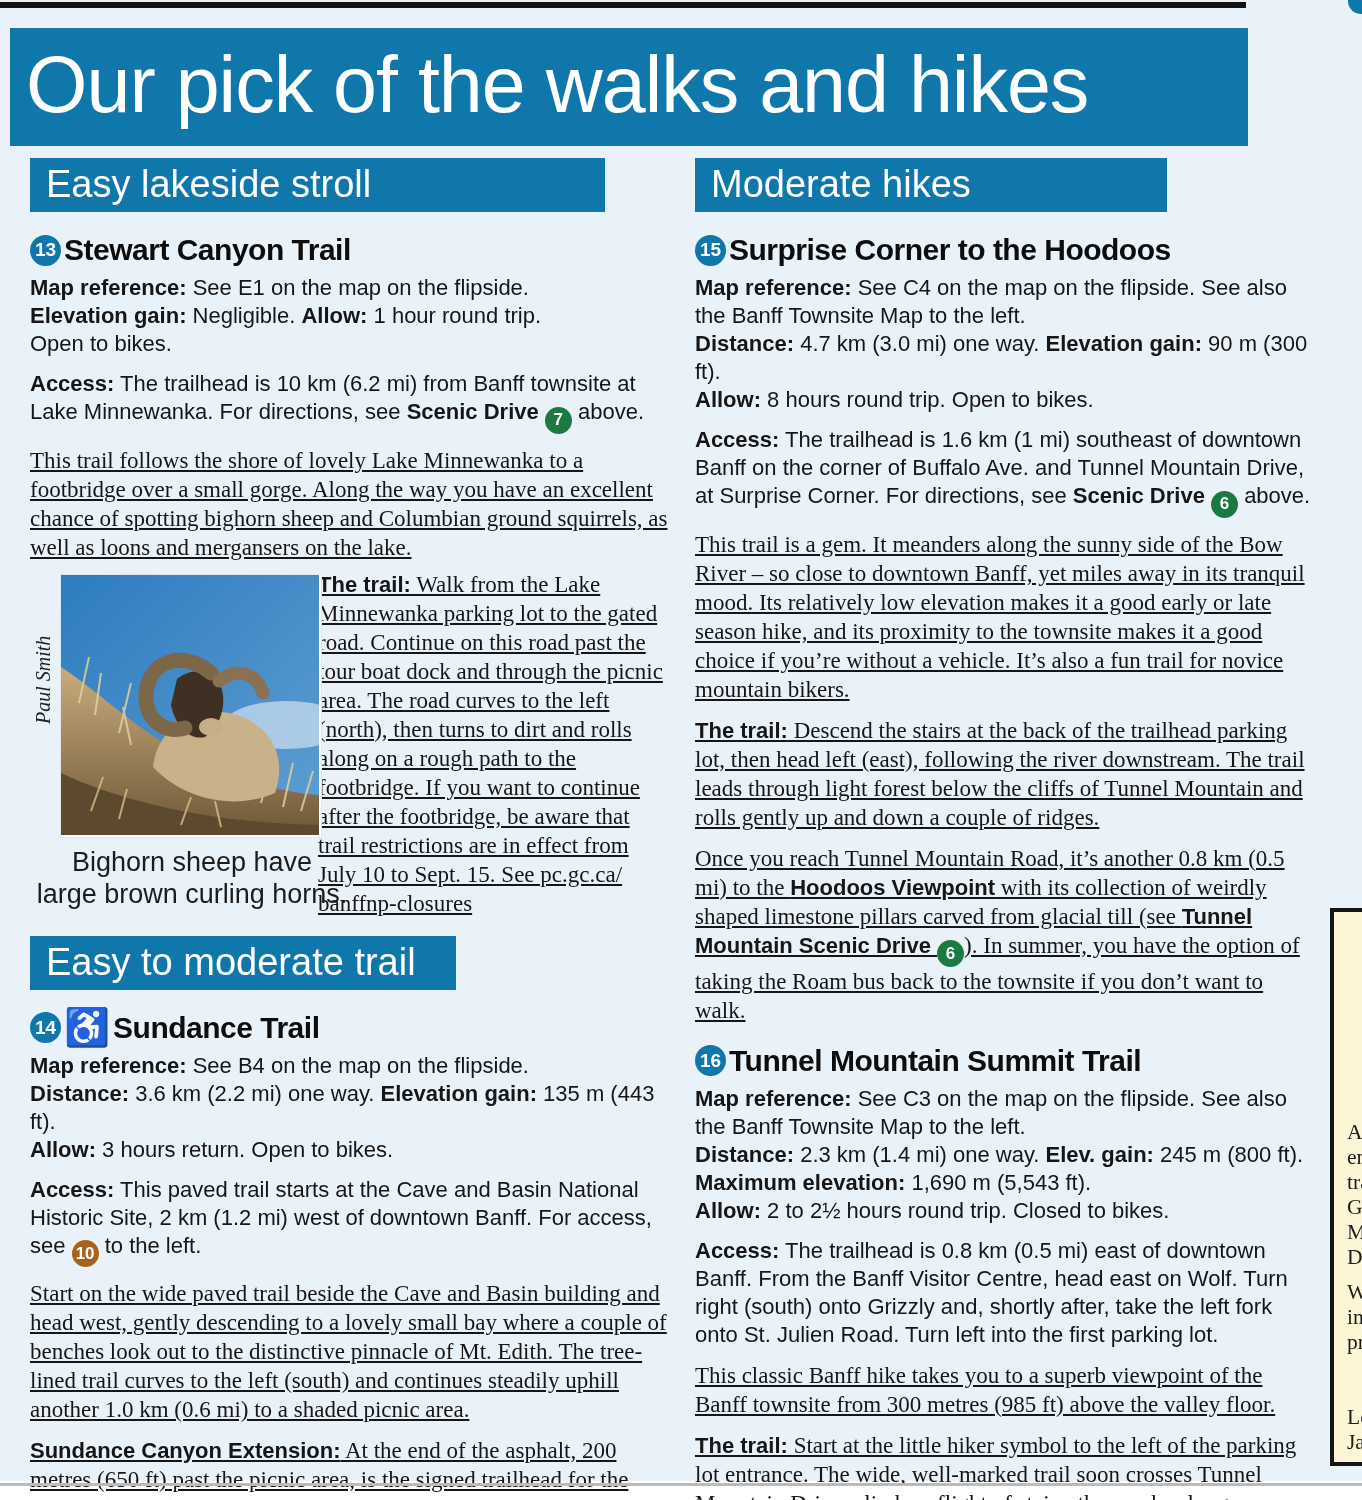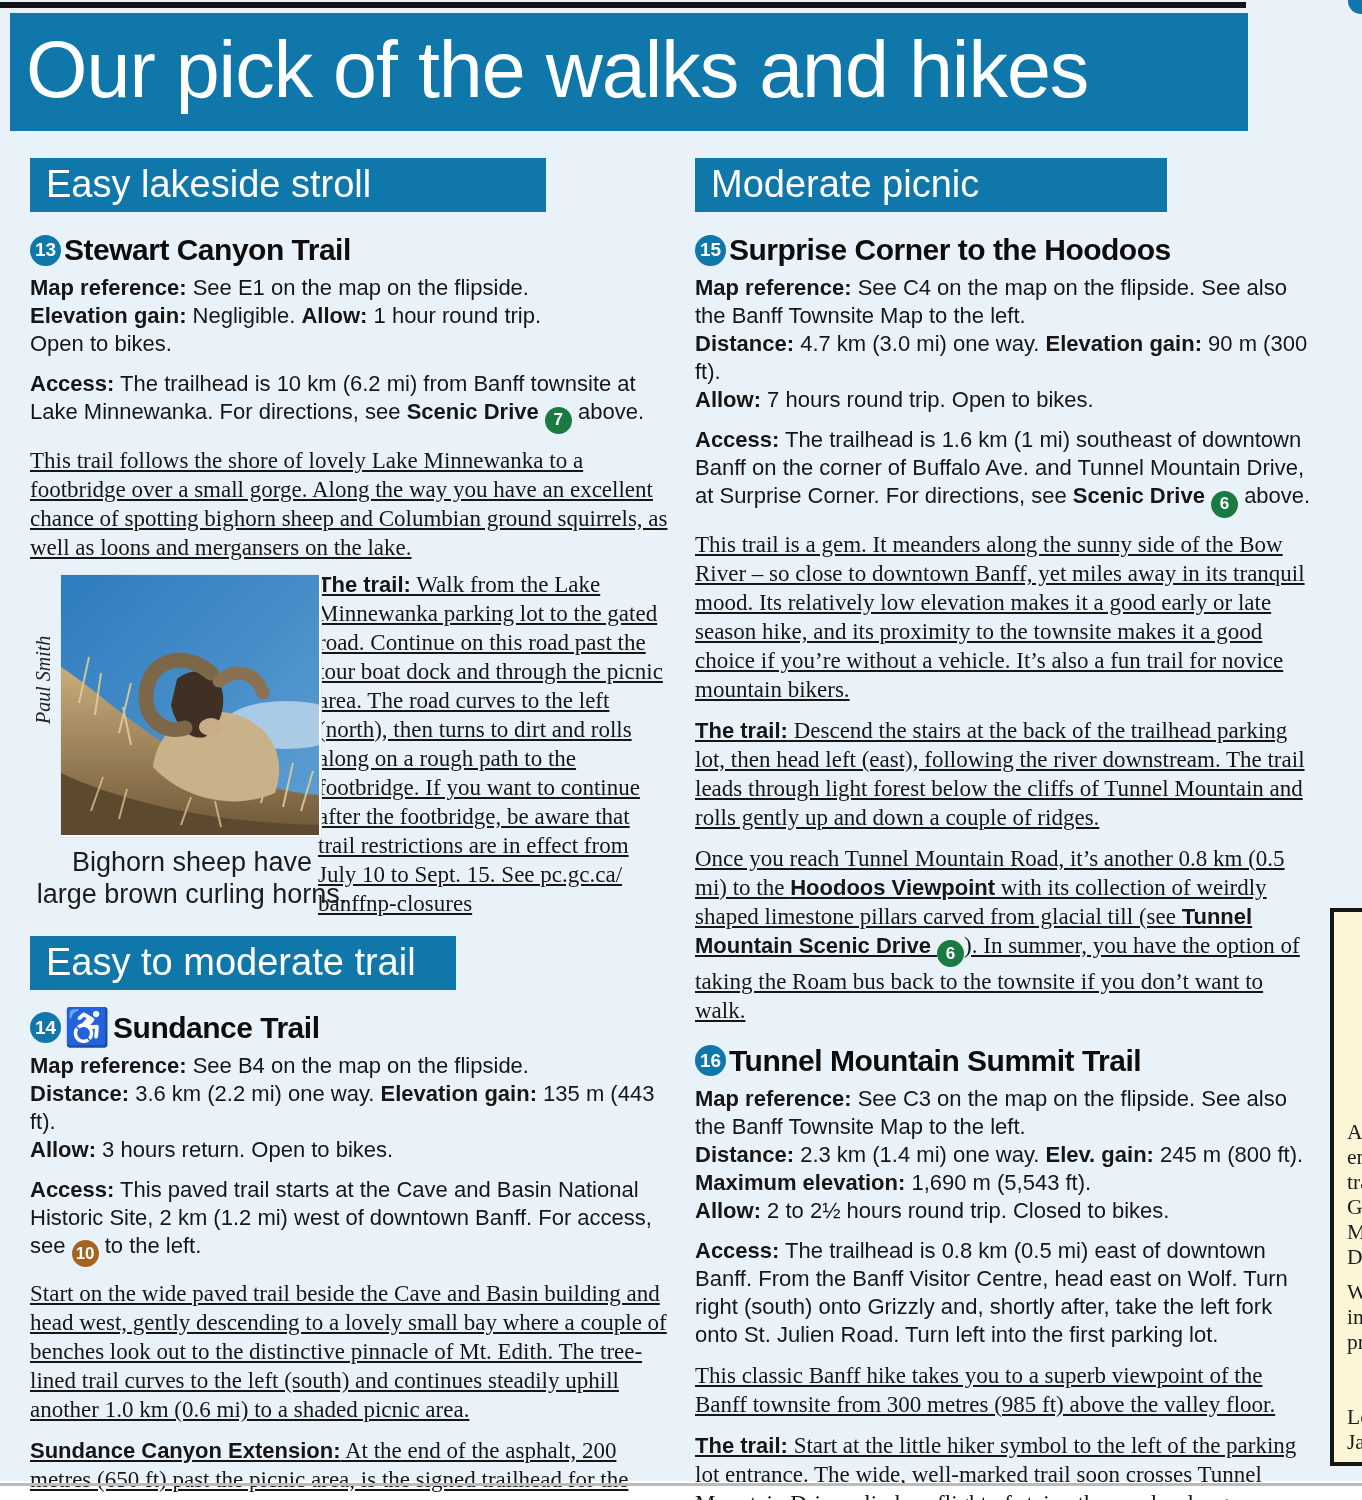--- a/index.html
+++ b/index.html
@@ -3,32 +3,32 @@
 <meta charset="utf-8">
 <style>
   html,body{margin:0;padding:0;}
   body{
     width:1362px;height:1500px;position:relative;overflow:hidden;
     background:#ffffff;font-family:"Liberation Sans",sans-serif;color:#1b1b1b;
   }
   .page{position:absolute;left:0;top:0;width:1362px;height:1481px;background:#eaf2f9;}
   .topline{position:absolute;left:0;top:2px;width:1246px;height:6px;background:#131313;}
   .banner{
-    position:absolute;left:10px;top:13px;width:1238px;height:118px;background:#0f77a9;
+    position:absolute;left:10px;top:28px;width:1238px;height:118px;background:#0f77a9;
     color:#ffffff;font-size:79px;line-height:114px;padding-left:16px;white-space:nowrap;
     letter-spacing:-1px;box-sizing:border-box;
   }
   .corner-badge{position:absolute;left:1348px;top:-12px;width:26px;height:26px;border-radius:50%;background:#0f77a9;}
   .colL{position:absolute;left:30px;top:158px;width:640px;}
   .colR{position:absolute;left:695px;top:158px;width:616px;}
   .secbar{
     background:#0f77a9;color:#ffffff;font-size:38px;height:54px;line-height:53px;
     padding-left:16px;box-sizing:border-box;
   }
-  .w1{width:516px;}
+  .w1{width:575px;}
   .w2{width:426px;margin-top:18px;}
   .w3{width:472px;}
   .trailhead{display:flex;align-items:center;gap:3px;margin-top:21px;}
   .trail-title{font-weight:bold;font-size:30px;color:#0d0d0d;letter-spacing:-0.5px;}
   .badge{
     flex:0 0 auto;width:31px;height:31px;border-radius:50%;background:#0f77a9;color:#fff;
     font-size:19px;font-weight:bold;display:flex;align-items:center;justify-content:center;
   }
   .wheel{font-size:37px;line-height:31px;color:#111;}
   .details{font-size:22px;line-height:28px;color:#161616;margin-top:7px;}
@@ -146,30 +146,30 @@
       <div class="dline"><span class="rb">Map reference:</span><span> See B4 on the map on the flipside.</span></div>
       <div class="dline"><span class="rb">Distance:</span><span> 3.6 km (2.2 mi) one way. </span><span class="rb">Elevation gain:</span><span> 135 m (443 ft).</span></div>
       <div class="dline"><span class="rb">Allow:</span><span> 3 hours return. Open to bikes.</span></div>
     </div>
     <div class="details para"><span class="rb">Access:</span><span> This paved trail starts at the Cave and Basin National Historic Site, 2 km (1.2 mi) west of downtown Banff. For access, see </span><span class="inline-badge" style="background: rgb(164, 100, 30);">10</span><span> to the left.</span></div>
     <div class="serif para"><span>Start on the wide paved trail beside the Cave and Basin building and head west, gently descending to a lovely small bay where a couple of benches look out to the distinctive pinnacle of Mt. Edith. The tree-lined trail curves to the left (south) and continues steadily uphill another 1.0 km (0.6 mi) to a shaded picnic area.</span></div>
     <div class="serif para"><span class="rb rs">Sundance Canyon Extension:</span><span> At the end of the asphalt, 200 metres (650 ft) past the picnic area, is the signed trailhead for the 2.1-km (1.3-mi) </span></div>
   </div>
 
   <div class="colR">
-    <div class="secbar w3">Moderate picnic</div>
+    <div class="secbar w3">Moderate hikes</div>
 
     <div class="trailhead">
       <span class="badge">15</span>
       <span class="trail-title">Surprise Corner to the Hoodoos</span>
     </div>
     <div class="details">
       <div class="dline"><span class="rb">Map reference:</span><span> See C4 on the map on the flipside. See also the Banff Townsite Map to the left.</span></div>
       <div class="dline"><span class="rb">Distance:</span><span> 4.7 km (3.0 mi) one way.  </span><span class="rb">Elevation gain:</span><span> 90 m (300 ft).</span></div>
-      <div class="dline"><span class="rb">Allow:</span><span> 7 hours round trip. Open to bikes.</span></div>
+      <div class="dline"><span class="rb">Allow:</span><span> 8 hours round trip. Open to bikes.</span></div>
     </div>
     <div class="details para"><span class="rb">Access:</span><span> The trailhead is 1.6 km (1 mi) southeast of downtown Banff on the corner of Buffalo Ave. and Tunnel Mountain Drive, at Surprise Corner. For directions, see </span><span class="rb">Scenic Drive </span><span class="inline-badge" style="background: rgb(27, 122, 65);">6</span><span> above.</span></div>
     <div class="serif para"><span>This trail is a gem. It meanders along the sunny side of the Bow River – so close to downtown Banff, yet miles away in its tranquil mood. Its relatively low elevation makes it a good early or late season hike, and its proximity to the townsite makes it a good choice if you’re without a vehicle. It’s also a fun trail for novice mountain bikers.</span></div>
     <div class="serif para"><span class="rb rs">The trail:</span><span> Descend the stairs at the back of the trailhead parking lot, then head left (east), following the river downstream. The trail leads through light forest below the cliffs of Tunnel Mountain and rolls gently up and down a couple of ridges.</span></div>
     <div class="serif para"><span>Once you reach Tunnel Mountain Road, it’s another 0.8 km (0.5 mi) to the </span><span class="rb rs">Hoodoos Viewpoint</span><span> with its collection of weirdly shaped limestone pillars carved from glacial till (see </span><span class="rb rs">Tunnel Mountain Scenic Drive </span><span class="inline-badge" style="background: rgb(27, 122, 65);">6</span><span>). In summer, you have the option of taking the Roam bus back to the townsite if you don’t want to walk.</span></div>
 
     <div class="trailhead" style="margin-top:19px;">
       <span class="badge">16</span>
       <span class="trail-title">Tunnel Mountain Summit Trail</span>
     </div>

